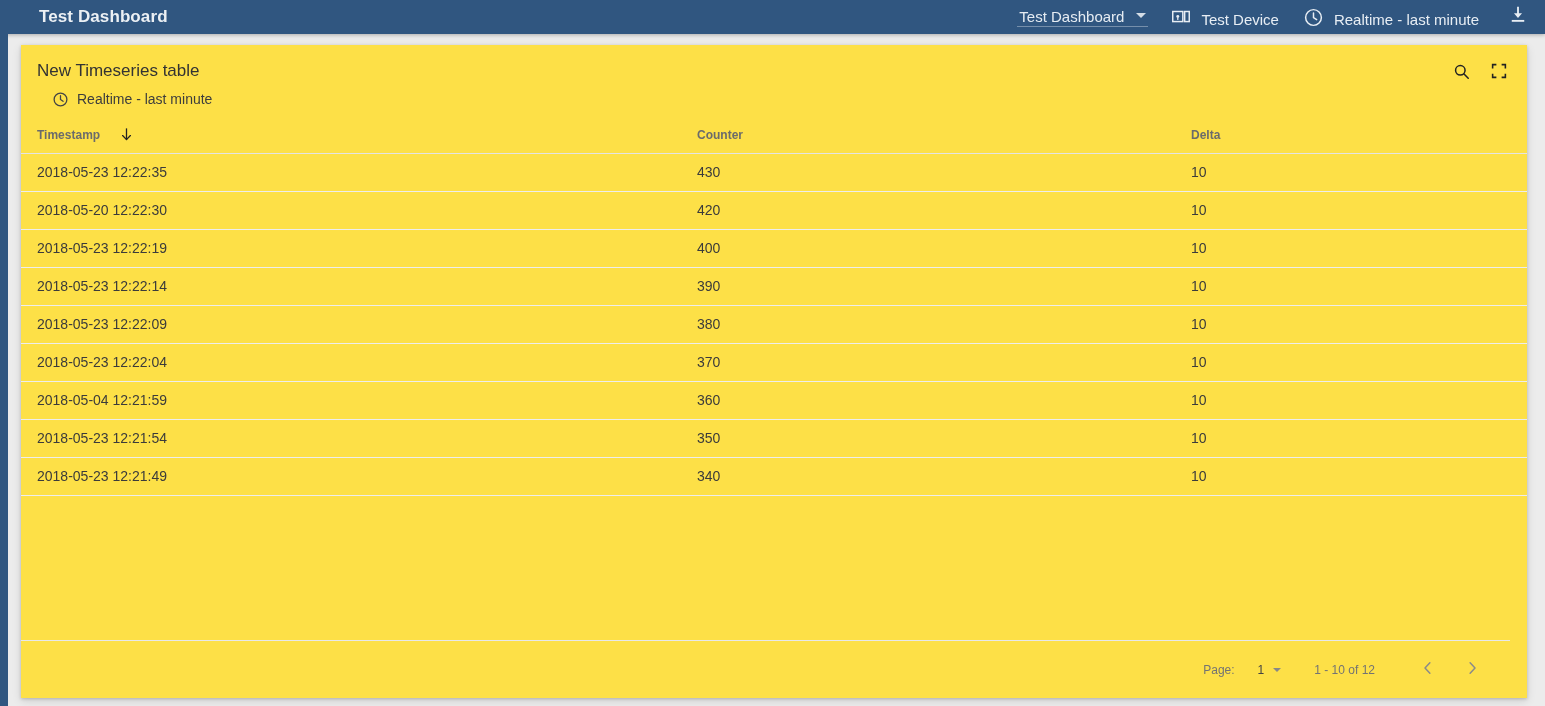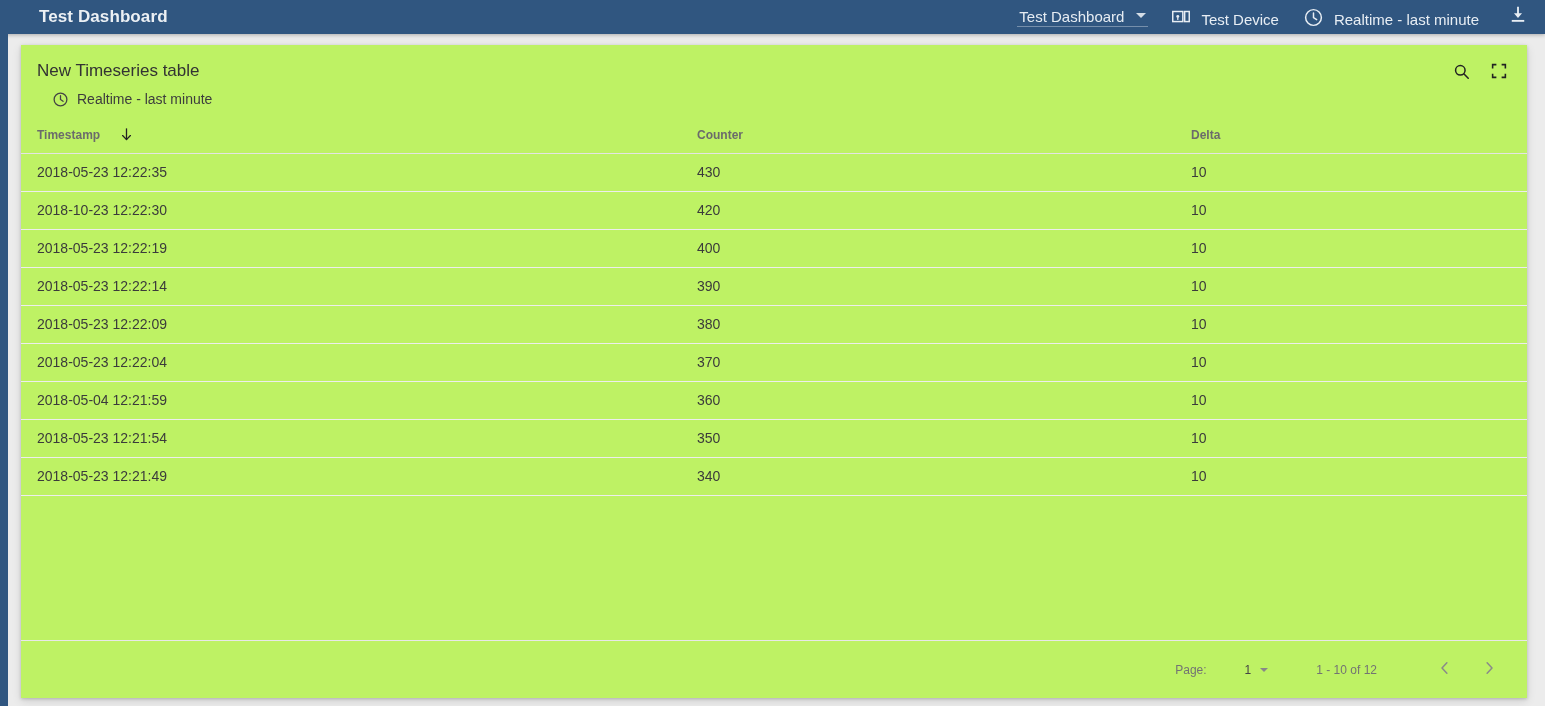--- a/index.html
+++ b/index.html
@@ -115,21 +115,21 @@
     color: #e8eef4;
   }
 
   
   .card {
     position: absolute;
     left: 21px;
     top: 45px;
     width: 1506px;
     height: 653px;
-    background: #bef264;
+    background: #fde047;
     box-shadow: 0 1px 3px rgba(0,0,0,0.18), 0 3px 9px rgba(0,0,0,0.12);
     overflow: hidden;
   }
 
   .card-header {
     position: relative;
     padding: 16px 16px 0 16px;
     height: 72px;
   }
 
@@ -214,28 +214,28 @@
     height: 38px;
     padding: 0 0 0 16px;
     border-bottom: 1px solid #ededed;
     vertical-align: middle;
     white-space: nowrap;
   }
 
   
   .card-footer {
     position: absolute;
-    left: 0; right: 0; bottom: 0;
+    left: 0; right: 17px; bottom: 0;
     height: 58px;
     border-top: 1px solid #e8e8e8;
     display: flex;
     align-items: center;
     justify-content: flex-end;
     padding-right: 24px;
-    gap: 16px;
+    gap: 1px;
   }
 
   .pg-label {
     font-size: 12px;
     color: #737373;
     margin-right: 22px;
   }
   .pg-select {
     display: flex;
     align-items: center;
@@ -387,21 +387,21 @@
             </th>
           </tr>
         </thead>
         <tbody>
           <tr>
             <td>2018-05-23 12:22:35</td>
             <td>430</td>
             <td>10</td>
           </tr>
           <tr>
-            <td>2018-10-23 12:22:30</td>
+            <td>2018-05-20 12:22:30</td>
             <td>420</td>
             <td>10</td>
           </tr>
           <tr>
             <td>2018-05-23 12:22:19</td>
             <td>400</td>
             <td>10</td>
           </tr>
           <tr>
             <td>2018-05-23 12:22:14</td>

